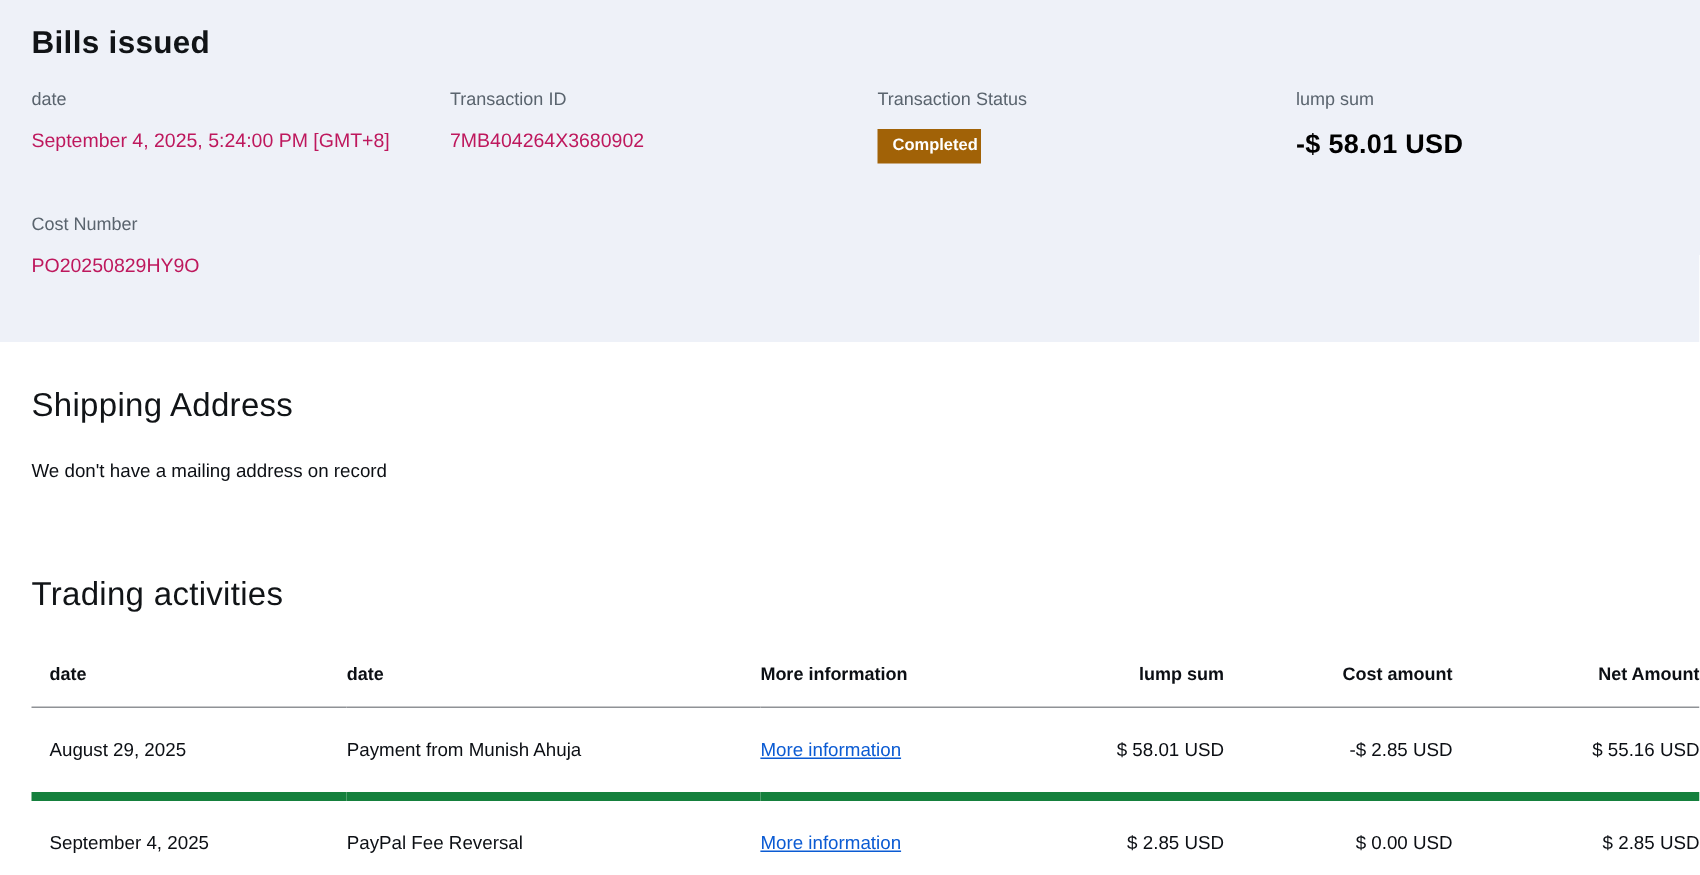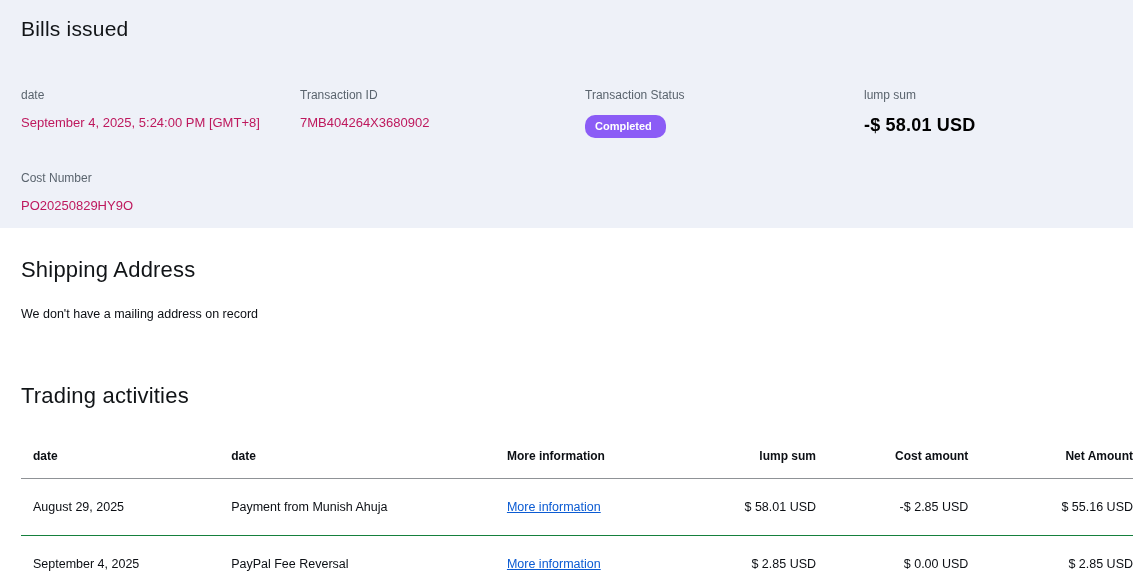--- a/index.html
+++ b/index.html
@@ -12,24 +12,24 @@
   }
 
   
   .header-band {
     background: #eef1f8;
     padding: 17px 21px 30px 21px;
     height: 228px;
   }
   .page-title {
     font-size: 21px;
-    font-weight: 400;
+    font-weight: 700;
     color: #111417;
     letter-spacing: 0.2px;
-    margin-bottom: 47px;
+    margin-bottom: 18px;
   }
   .fields-row {
     display: grid;
     grid-template-columns: 279px 285px 279px 1fr;
   }
   .field-label {
     font-size: 12px;
     color: #5a646e;
     margin-bottom: 13px;
   }
@@ -38,61 +38,61 @@
     color: #be185d;
   }
   .field-value.big-amount {
     font-size: 18px;
     font-weight: 700;
     color: #000000;
     letter-spacing: 0.2px;
   }
   .status-badge {
     display: inline-block;
-    background: #8b5cf6;
+    background: #a16207;
     color: #ffffff;
     font-size: 11px;
     font-weight: 700;
-    padding: 5px 14px 6px 10px;
-    border-radius: 10px;
+    padding: 5px 2px 6px 10px;
+    border-radius: 0;
   }
   .fields-row2 { margin-top: 33px; }
 
   
   .section { padding: 0 21px; }
   .section-heading {
     font-size: 22px;
     font-weight: 400;
     color: #111417;
     letter-spacing: 0.2px;
   }
   .shipping-heading { margin-top: 29px; margin-bottom: 24px; }
   .shipping-message { font-size: 12.5px; color: #0c0f14; }
-  .trading-heading { margin-top: 62px; margin-bottom: 34px; }
+  .trading-heading { margin-top: 62px; margin-bottom: 27px; }
 
   
   .trading-table {
     margin-left: 21px;
     width: calc(100% - 21px);
     border-collapse: collapse;
     table-layout: fixed;
   }
   .trading-table th {
     font-size: 12px;
     font-weight: 700;
     color: #0c0f14;
     padding: 6px 0 15px 0;
     border-bottom: 1px solid #8f9296;
     text-align: left;
   }
   .trading-table td {
     font-size: 12.5px;
     color: #0c0f14;
     padding: 21px 0;
-    border-bottom: 1px solid #15803d;
+    border-bottom: 6px solid #15803d;
     text-align: left;
   }
   .trading-table th.num, .trading-table td.num { text-align: right; }
   .trading-table th:first-child, .trading-table td:first-child { padding-left: 12px; }
   .trading-table th:last-child, .trading-table td:last-child { }
   .col-date { width: 18.9%; }
   .col-type { width: 24.8%; }
   .col-info { width: 16.5%; }
   .col-lump { width: 11.3%; }
   .col-cost { width: 13.7%; }

